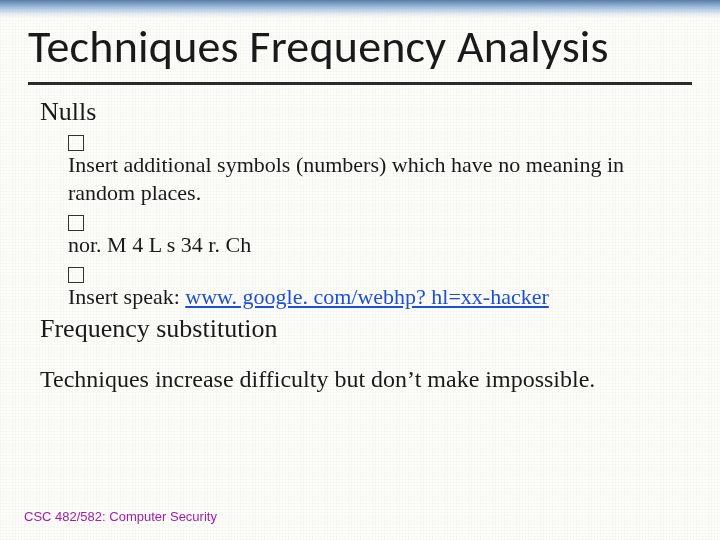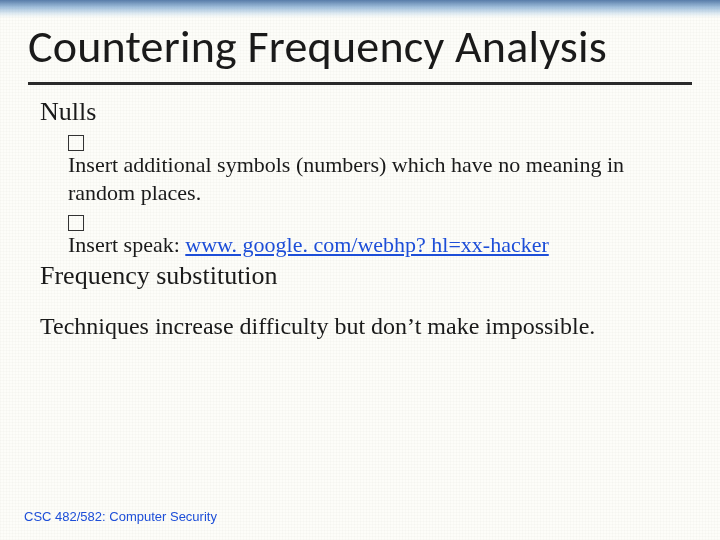--- a/index.html
+++ b/index.html
@@ -71,39 +71,43 @@
   .summary {
     font-size: 24px;
     margin-top: 22px;
   }
   .footer {
     position: absolute;
     left: 24px;
     bottom: 16px;
     font-family: Arial, Helvetica, sans-serif;
     font-size: 13px;
-    color: #1d4ed8;
+    color: #a21caf;
   }
 </style>
 </head>
 <body>
 
 <div class="top-accent"></div>
 
-<div class="title">Countering Frequency Analysis</div>
+<div class="title">Techniques Frequency Analysis</div>
 <hr class="title-rule">
 
 <div class="content">
 
   <div class="h2">Nulls</div>
   <div class="bullet-row">
     <span class="bullet-box"></span>
     <span class="bullet-text">Insert additional symbols (numbers) which have no meaning in random places.</span>
   </div>
 
+  <div class="bullet-row">
+    <span class="bullet-box"></span>
+    <span class="bullet-text">nor. M 4 L s 34 r. Ch</span>
+  </div>
   <div class="bullet-row">
     <span class="bullet-box"></span>
     <span class="bullet-text">
       <span>Insert speak: </span><span class="link">www. google. com/webhp? hl=xx-hacker</span>
     </span>
   </div>
 
   <div class="h2">Frequency substitution</div>
 
   <div class="summary">Techniques increase difficulty but don’t make impossible.</div>

